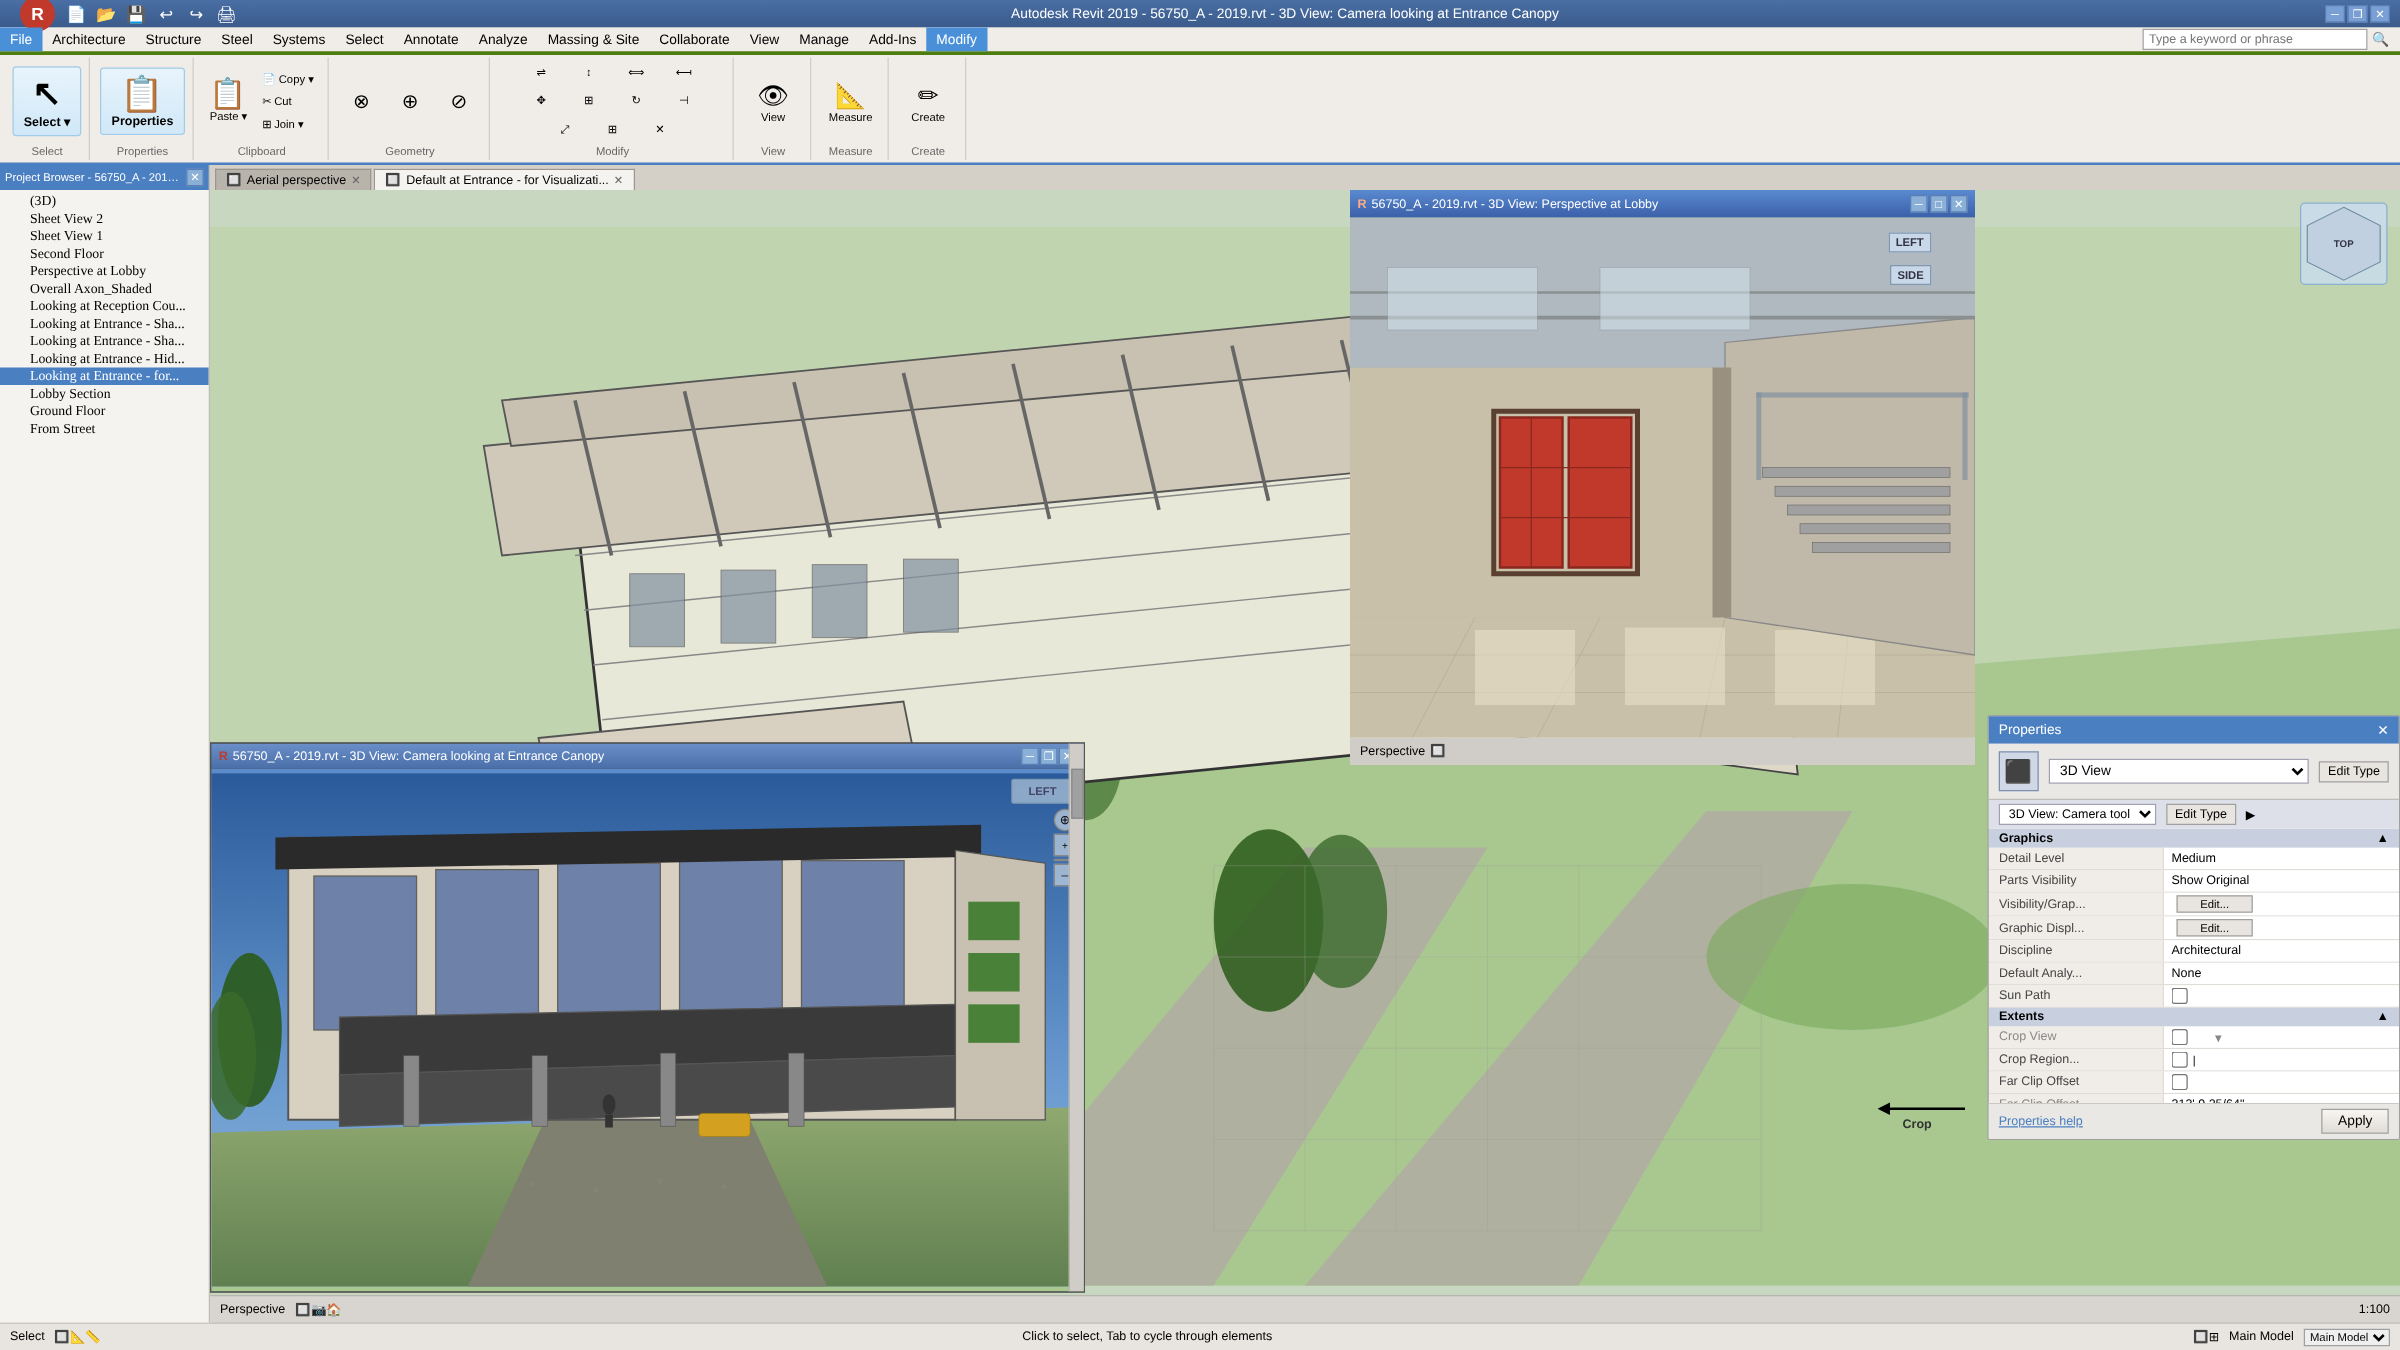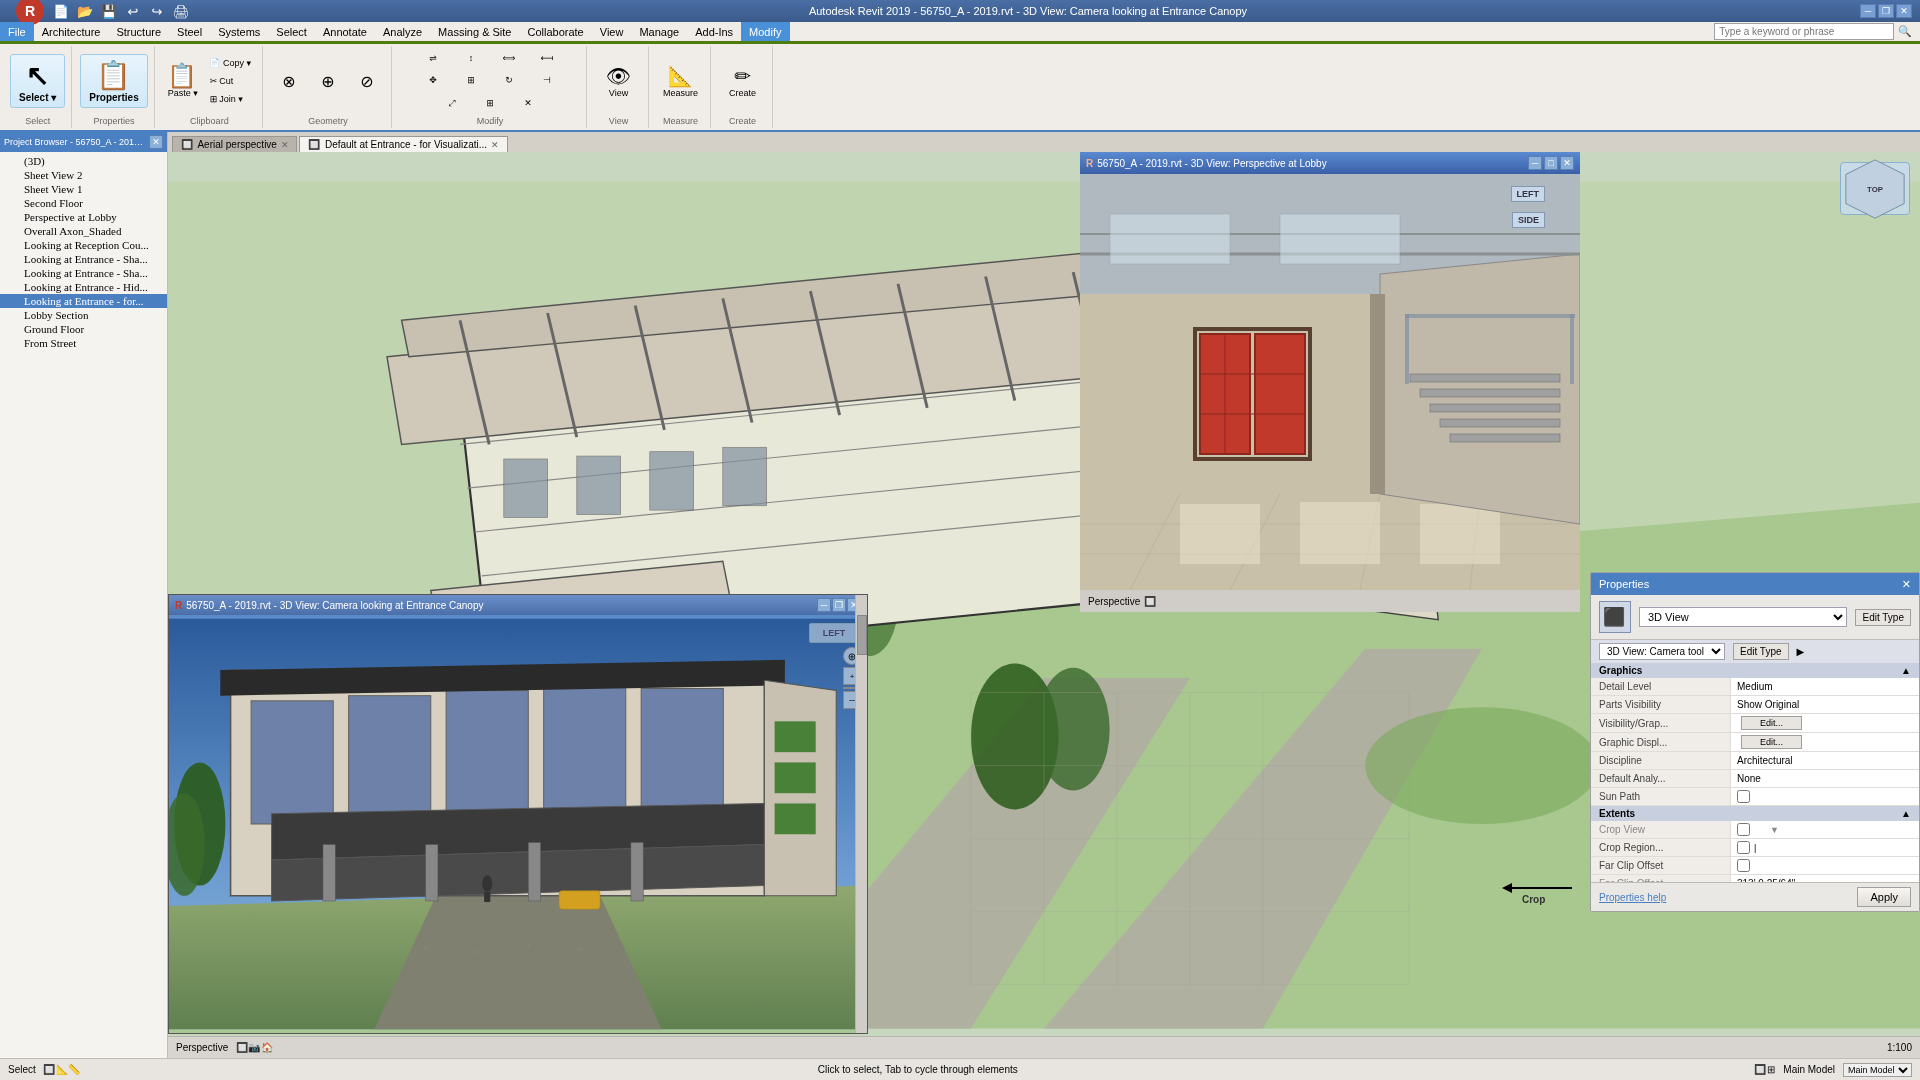--- a/index.html
+++ b/index.html
@@ -770,21 +770,21 @@
         <line x1="550" y1="400" x2="850" y2="400" stroke="#a0a090" stroke-width="0.5" opacity="0.4"></line>
         <line x1="550" y1="450" x2="850" y2="450" stroke="#a0a090" stroke-width="0.5" opacity="0.4"></line>
         <line x1="550" y1="500" x2="850" y2="500" stroke="#a0a090" stroke-width="0.5" opacity="0.4"></line>
 
         <rect x="790" y="200" width="40" height="30" fill="#4a8a3a" opacity="0.9"></rect>
         <rect x="840" y="200" width="40" height="30" fill="#4a8a3a" opacity="0.9"></rect>
         <rect x="790" y="240" width="40" height="30" fill="#4a8a3a" opacity="0.9"></rect>
         <rect x="840" y="240" width="40" height="30" fill="#4a8a3a" opacity="0.9"></rect>
       </svg>
 
-      <div class="nav-cube" style="position:absolute;top:10px;right:10px;width:70px;height:53px;font-size:8px;">
+      <div class="nav-cube" style="position:absolute;top:10px;right:10px;width:70px;height:66px;font-size:8px;">
         <svg width="70" height="70" viewBox="0 0 70 70">
           <polygon points="35,5 65,20 65,50 35,65 5,50 5,20" fill="#c0d0e0" stroke="#7090a0" stroke-width="1"></polygon>
           <text x="35" y="38" text-anchor="middle" font-size="8" fill="#334">TOP</text>
         </svg>
       </div>
     </div>
 
     <div class="bottom-viewport-container">
       <div class="sub-window-titlebar">
         <div style="display:flex;align-items:center;gap:4px;">

